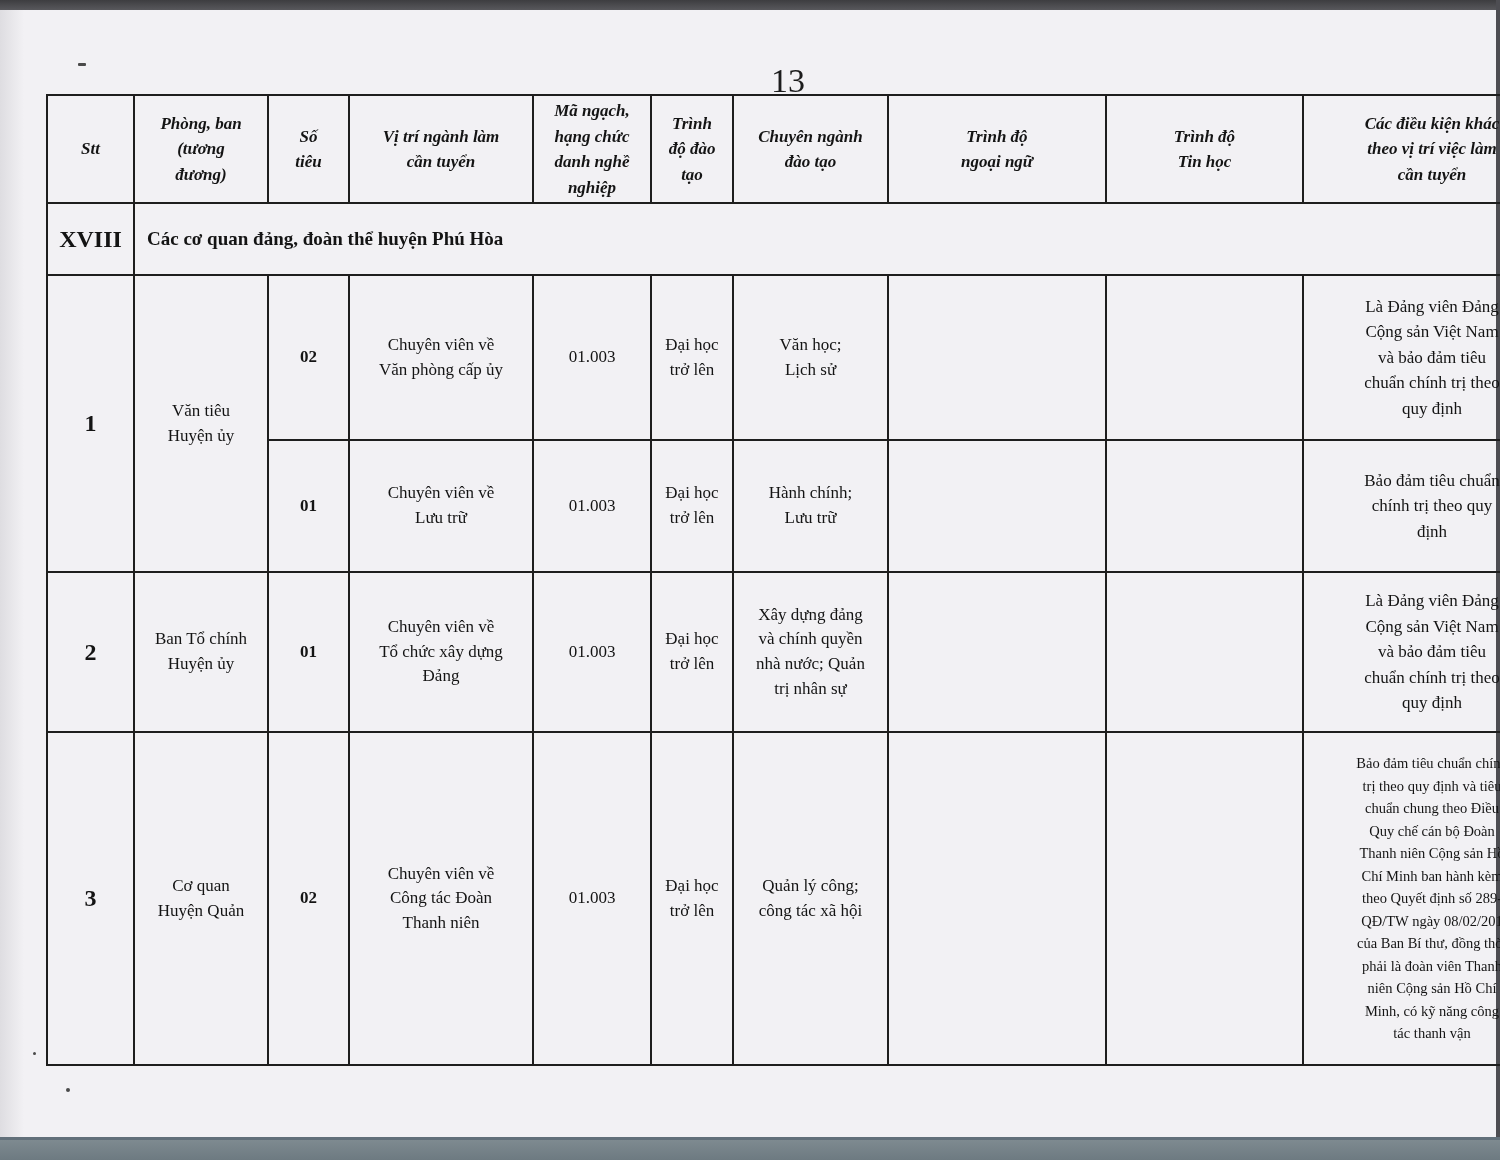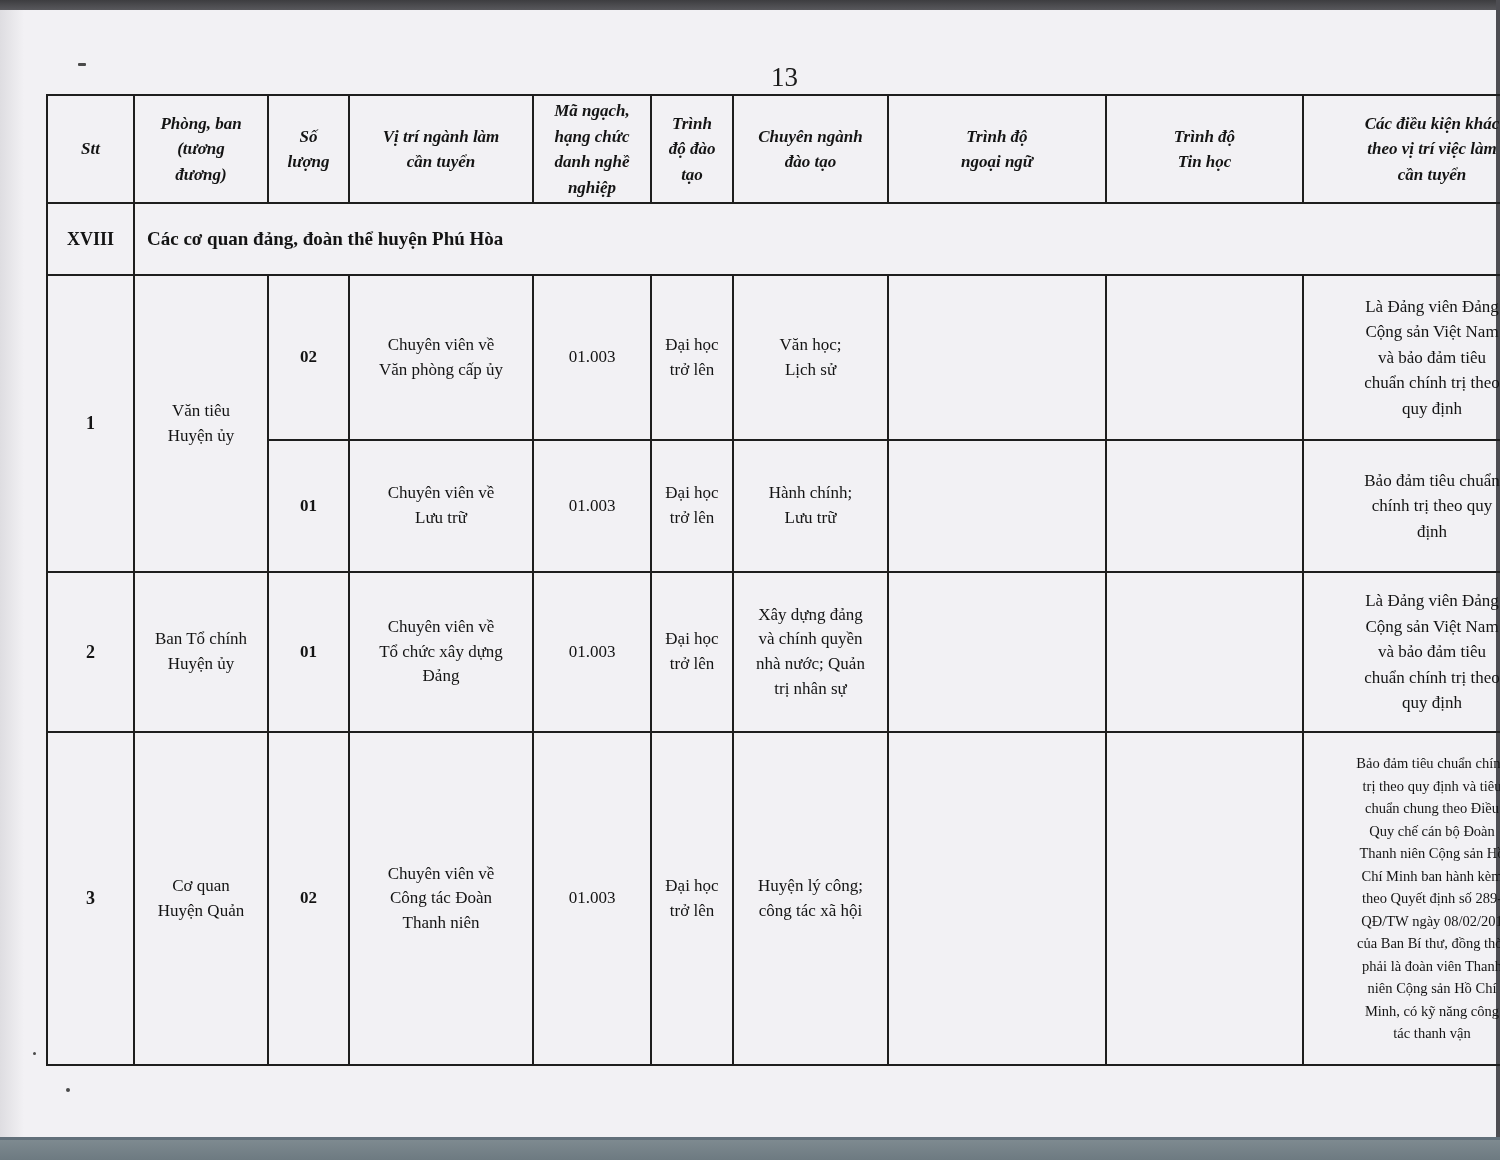--- a/index.html
+++ b/index.html
@@ -13,41 +13,41 @@
   .top-band{position:absolute;top:0;left:0;width:1500px;height:10px;
     background:linear-gradient(#3d3d40,#58585c);}
   .bottom-band{position:absolute;left:0;bottom:0;width:1500px;height:20px;
     background:linear-gradient(#7e8a90,#6d7a81);border-top:3px solid #62707a;}
   .right-edge{position:absolute;top:0;right:0;width:4px;height:1140px;background:#4d4d52;}
   .left-shade{position:absolute;left:0;top:10px;bottom:20px;width:24px;
     background:linear-gradient(90deg,#dedde1,#f2f1f4);}
   .speck{position:absolute;background:#4a4a4a;border-radius:50%;}
   .speck.dash{border-radius:1px;}
 
-  .page-number{position:absolute;left:771px;top:62px;font-size:27px;color:#1c1c1c;}
+  .page-number{position:absolute;left:771px;top:62px;font-size:34px;color:#1c1c1c;}
 
   table.doc-table{
     position:absolute;left:46px;top:94px;width:1514px;
     border-collapse:collapse;table-layout:fixed;
   }
   .doc-table td{
     border:2px solid #1e1e1e;
     vertical-align:middle;text-align:center;
     padding:2px 4px;
     font-size:17px;line-height:1.45;
     white-space:pre-line;
     overflow:hidden;
   }
   .doc-table tr.header td{font-weight:bold;font-style:italic;font-size:17px;line-height:1.5;}
   tr.row-group{height:72px;}
   tr.row-1a{height:165px;}
   tr.row-1b{height:132px;}
   tr.row-2{height:160px;}
   tr.row-3{height:333px;}
-  td.stt{font-weight:bold;font-size:18px;}
+  td.stt{font-weight:bold;font-size:24px;}
   td.qty{font-weight:bold;margin-left:40px;}
   td.group-title{text-align:left;padding-left:12px;font-weight:bold;font-size:19px;white-space:normal;}
   td.cond{line-height:1.5;}
   td.cond-small{font-size:14.5px;line-height:1.55;padding:2px 2px;}
 </style>
 </head>
 <body>
 
 <div class="top-band"></div>
 <div class="left-shade"></div>
@@ -74,21 +74,21 @@
     <col style="width:258px">
   </colgroup>
 
   <tbody>
       <tr class="header">
     <td>Stt</td>
     <td>Phòng, ban
 (tương
 đương)</td>
     <td>Số
-lượng</td>
+tiêu</td>
     <td>Vị trí ngành làm
 cần tuyển</td>
     <td>Mã ngạch,
 hạng chức
 danh nghề
 nghiệp</td>
     <td>Trình
 độ đào
 tạo</td>
     <td>Chuyên ngành
@@ -172,21 +172,21 @@
     <td class="stt">3</td>
     <td>Cơ quan
 Huyện Quản</td>
     <td class="qty">02</td>
     <td>Chuyên viên về
 Công tác Đoàn
 Thanh niên</td>
     <td>01.003</td>
     <td>Đại học
 trở lên</td>
-    <td>Huyện lý công;
+    <td>Quản lý công;
 công tác xã hội</td>
     <td></td>
     <td></td>
     <td class="cond cond-small">Bảo đảm tiêu chuẩn chính
 trị theo quy định và tiêu
 chuẩn chung theo Điều
 Quy chế cán bộ Đoàn
 Thanh niên Cộng sản Hồ
 Chí Minh ban hành kèm
 theo Quyết định số 289-

